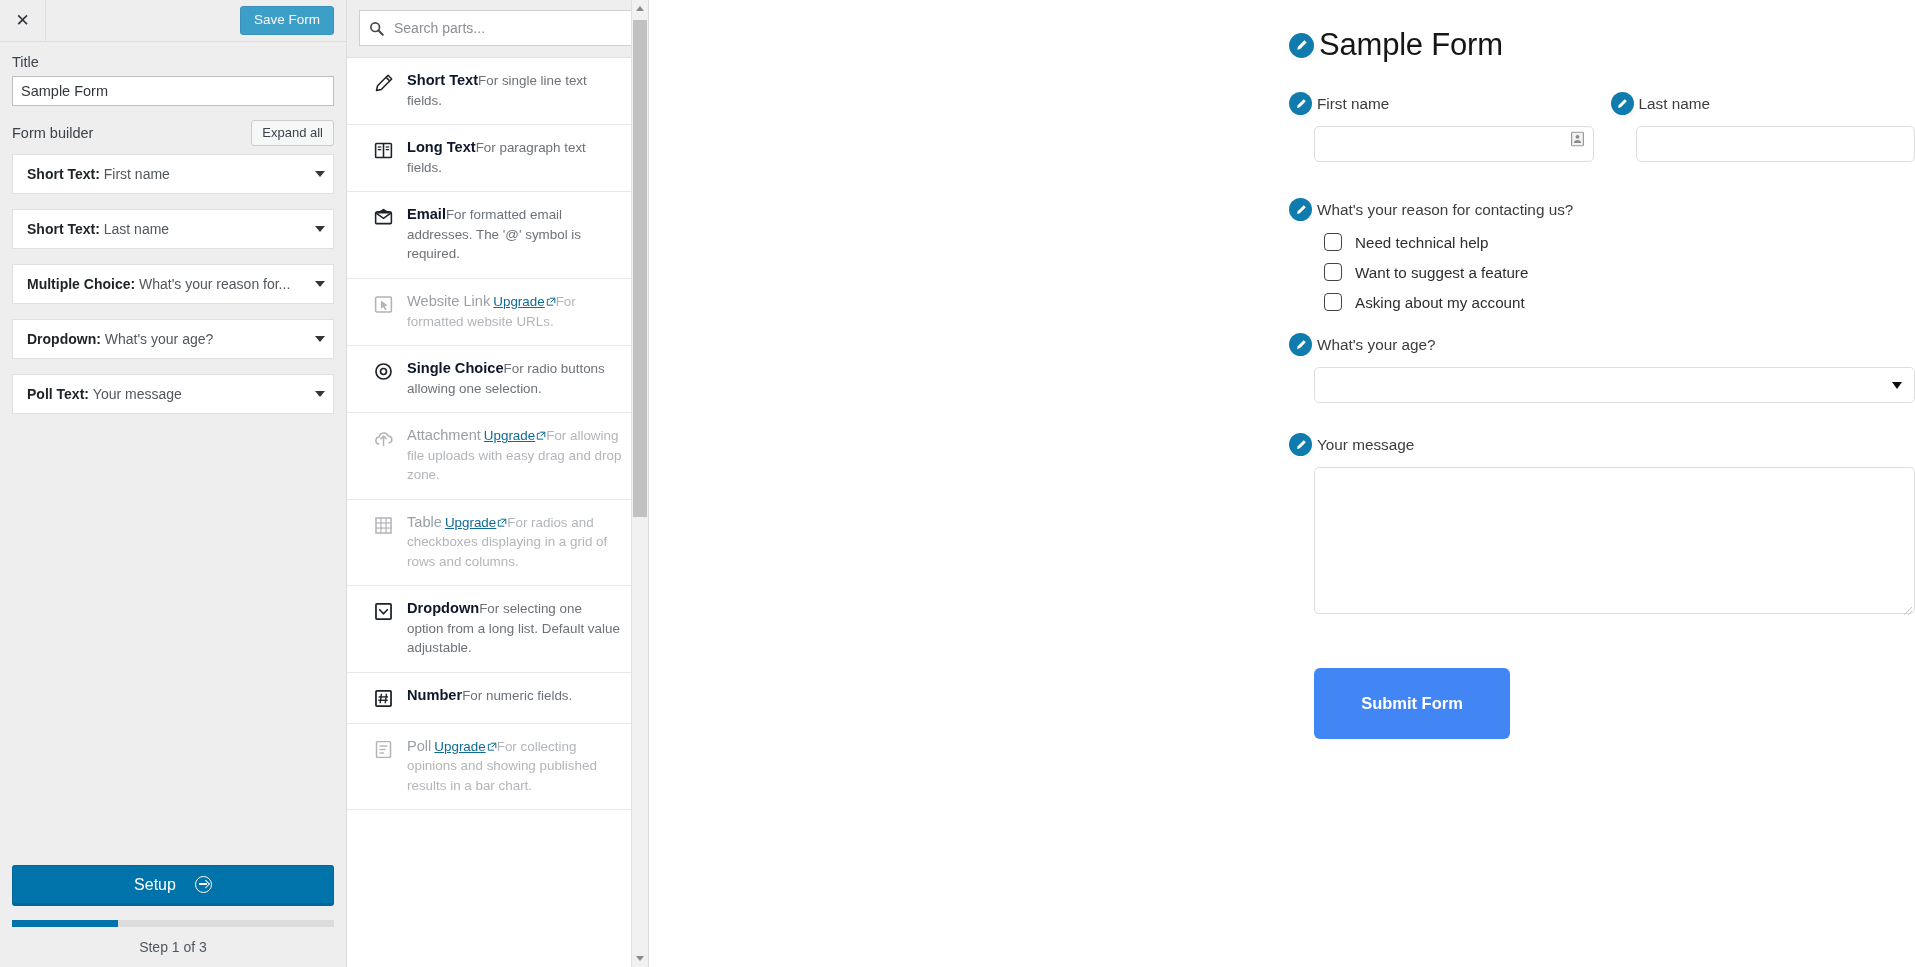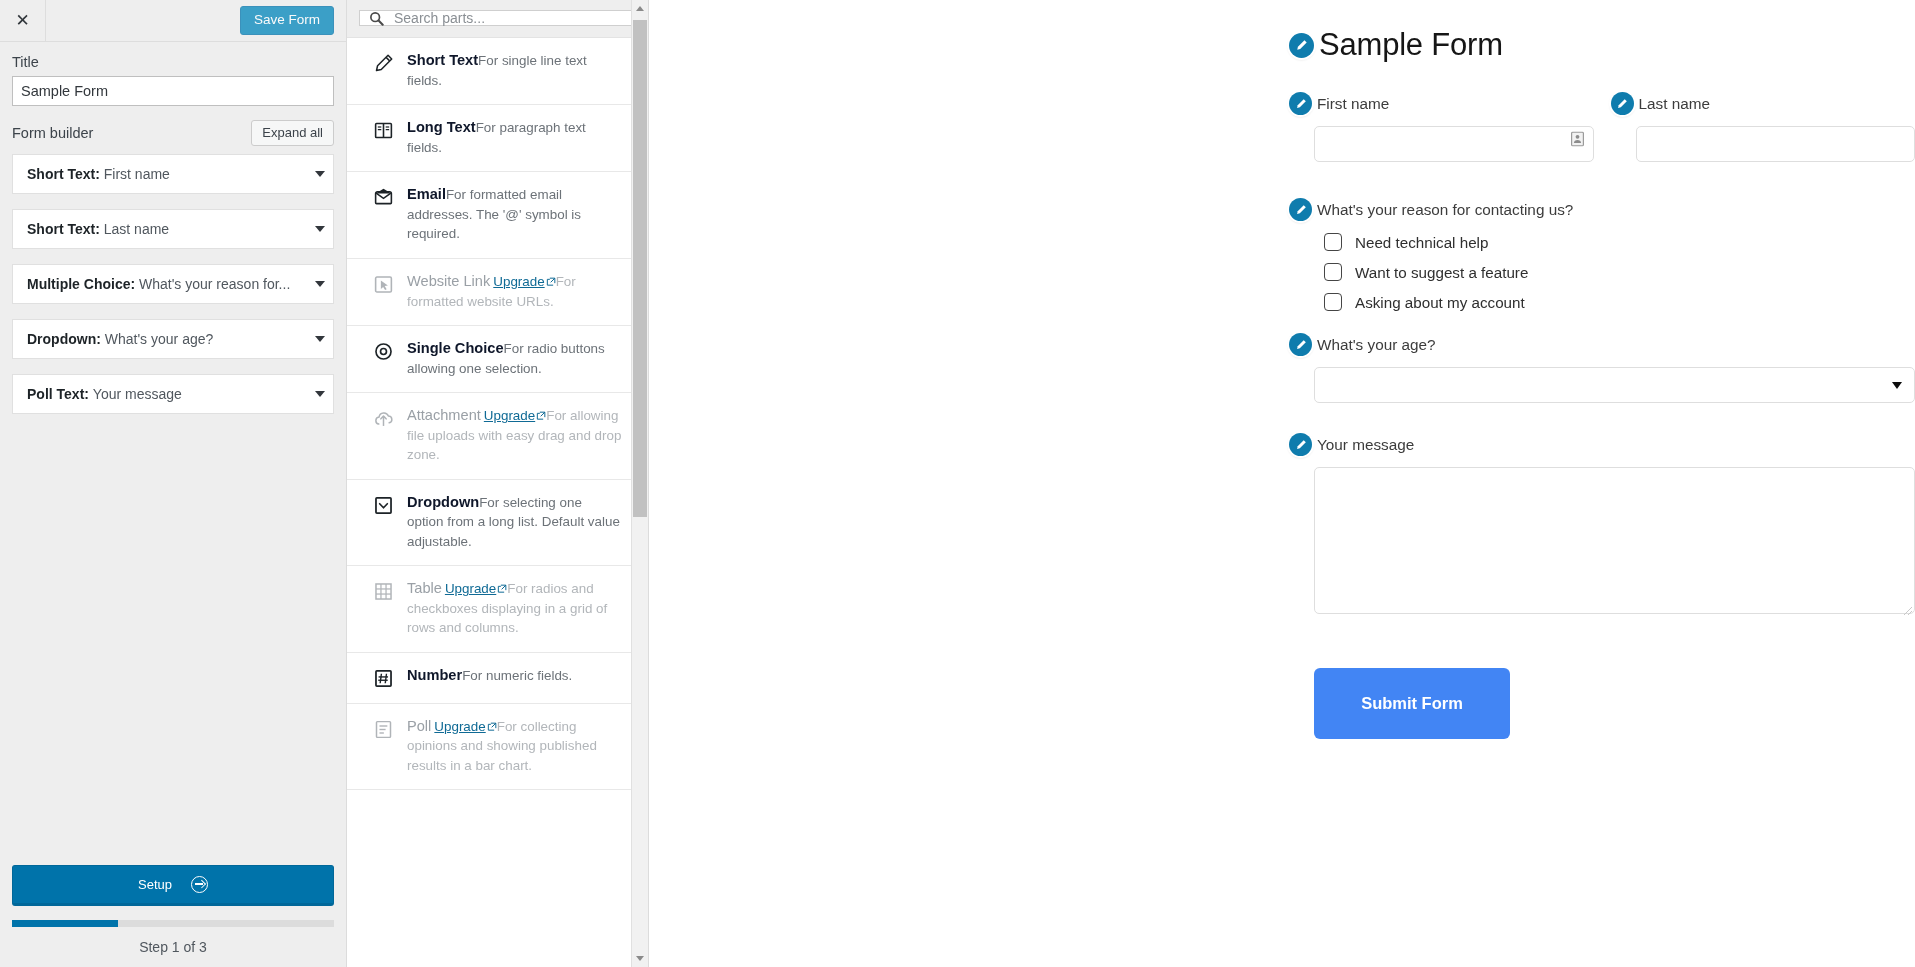--- a/index.html
+++ b/index.html
@@ -116,21 +116,21 @@
     flex: 0 0 auto;
   }
   .setup-btn {
     width: 100%;
     background: #0073aa;
     border: 1px solid #006799;
     border-bottom-width: 3px;
     border-radius: 3px;
     color: #ffffff;
     height: 41px;
-    font-size: 13px;
+    font-size: 16px;
     display: flex; align-items: center; justify-content: center; gap: 19px;
     cursor: pointer;
   }
   .arrow-circle {
     width: 17px; height: 17px;
     border: 1.6px solid #ffffff;
     border-radius: 50%;
     position: relative;
     flex: 0 0 17px;
   }
@@ -172,21 +172,21 @@
   }
   .parts-search-wrap {
     background: #eeeeee;
     padding: 10px 12px 11px 12px;
     flex: 0 0 auto;
     border-bottom: 1px solid #e3e3e3;
   }
   .search-box {
     background: #ffffff;
     border: 1px solid #cfcfcf;
-    height: 16px;
+    height: 36px;
     display: flex; align-items: center;
     padding: 0 8px;
   }
   .search-icon { flex: 0 0 17px; margin-right: 7px; display:block; }
   .search-input {
     border: 0; outline: 0;
     flex: 1 1 auto;
     font-size: 14px;
     color: #50575e;
     font-family: "Liberation Sans", sans-serif;
@@ -530,44 +530,44 @@
               <line x1="12" y1="20.5" x2="12" y2="9.5" stroke="#b0b4b8" stroke-width="1.7"></line>
               <path d="M9 12.4L12 9.3l3 3.1" fill="none" stroke="#b0b4b8" stroke-width="1.7" stroke-linecap="round" stroke-linejoin="round"></path>
             </svg>
           </span>
           <span class="part-body"><span class="part-title"><span>Attachment</span><a class="upgrade-link">Upgrade</a><svg class="ext-icon" width="10" height="10" viewBox="0 0 12 12">
                 <path d="M4.6 1.4h6v6" fill="none" stroke="#0f6a95" stroke-width="1.2"></path>
                 <path d="M10.6 1.4L5.6 6.4" stroke="#0f6a95" stroke-width="1.2"></path>
                 <path d="M8.6 9.8H1.6V2.8h3" fill="none" stroke="#0f6a95" stroke-width="1.2"></path>
               </svg></span><span class="part-desc">For allowing file uploads with easy drag and drop zone.</span></span>
         </div>
-        <div class="part-item">
-          <span class="part-icon">
-            <svg width="21" height="21" viewBox="0 0 24 24">
-              <rect x="3.4" y="3.4" width="17.2" height="17.2" rx="1" fill="none" stroke="#1d2327" stroke-width="2"></rect>
-              <path d="M7.6 10l4.4 4.6 4.4-4.6" fill="none" stroke="#1d2327" stroke-width="1.9" stroke-linecap="round" stroke-linejoin="round"></path>
-            </svg>
-          </span>
-          <span class="part-body"><span class="part-title"><span>Dropdown</span></span><span class="part-desc">For selecting one option from a long list. Default value adjustable.</span></span>
-        </div>
         <div class="part-item disabled">
           <span class="part-icon">
             <svg width="21" height="21" viewBox="0 0 24 24">
               <rect x="3.4" y="3.4" width="17.2" height="17.2" fill="none" stroke="#b0b4b8" stroke-width="1.7"></rect>
               <line x1="9.1" y1="3.4" x2="9.1" y2="20.6" stroke="#b0b4b8" stroke-width="1.4"></line>
               <line x1="14.9" y1="3.4" x2="14.9" y2="20.6" stroke="#b0b4b8" stroke-width="1.4"></line>
               <line x1="3.4" y1="9.1" x2="20.6" y2="9.1" stroke="#b0b4b8" stroke-width="1.4"></line>
               <line x1="3.4" y1="14.9" x2="20.6" y2="14.9" stroke="#b0b4b8" stroke-width="1.4"></line>
             </svg>
           </span>
           <span class="part-body"><span class="part-title"><span>Table</span><a class="upgrade-link">Upgrade</a><svg class="ext-icon" width="10" height="10" viewBox="0 0 12 12">
                 <path d="M4.6 1.4h6v6" fill="none" stroke="#0f6a95" stroke-width="1.2"></path>
                 <path d="M10.6 1.4L5.6 6.4" stroke="#0f6a95" stroke-width="1.2"></path>
                 <path d="M8.6 9.8H1.6V2.8h3" fill="none" stroke="#0f6a95" stroke-width="1.2"></path>
               </svg></span><span class="part-desc">For radios and checkboxes displaying in a grid of rows and columns.</span></span>
+        </div>
+        <div class="part-item">
+          <span class="part-icon">
+            <svg width="21" height="21" viewBox="0 0 24 24">
+              <rect x="3.4" y="3.4" width="17.2" height="17.2" rx="1" fill="none" stroke="#1d2327" stroke-width="2"></rect>
+              <path d="M7.6 10l4.4 4.6 4.4-4.6" fill="none" stroke="#1d2327" stroke-width="1.9" stroke-linecap="round" stroke-linejoin="round"></path>
+            </svg>
+          </span>
+          <span class="part-body"><span class="part-title"><span>Dropdown</span></span><span class="part-desc">For selecting one option from a long list. Default value adjustable.</span></span>
         </div>
         <div class="part-item">
           <span class="part-icon">
             <svg width="21" height="21" viewBox="0 0 24 24">
               <rect x="3.4" y="3.4" width="17.2" height="17.2" rx="1" fill="none" stroke="#1d2327" stroke-width="2"></rect>
               <line x1="9.6" y1="6.6" x2="8.2" y2="17.4" stroke="#1d2327" stroke-width="1.6"></line>
               <line x1="15.4" y1="6.6" x2="14" y2="17.4" stroke="#1d2327" stroke-width="1.6"></line>
               <line x1="6.4" y1="10.2" x2="17.2" y2="10.2" stroke="#1d2327" stroke-width="1.6"></line>
               <line x1="6" y1="14" x2="16.8" y2="14" stroke="#1d2327" stroke-width="1.6"></line>
             </svg>

